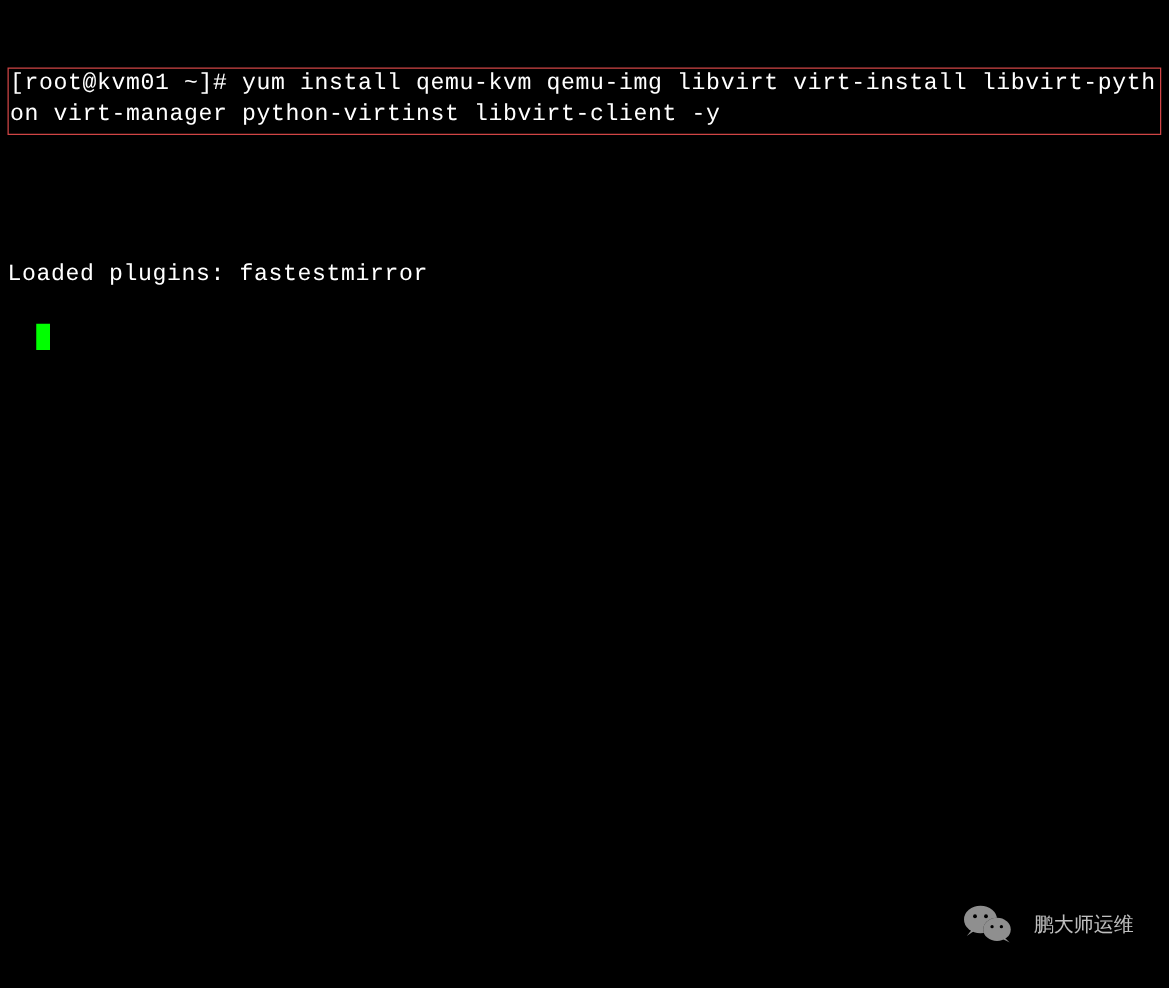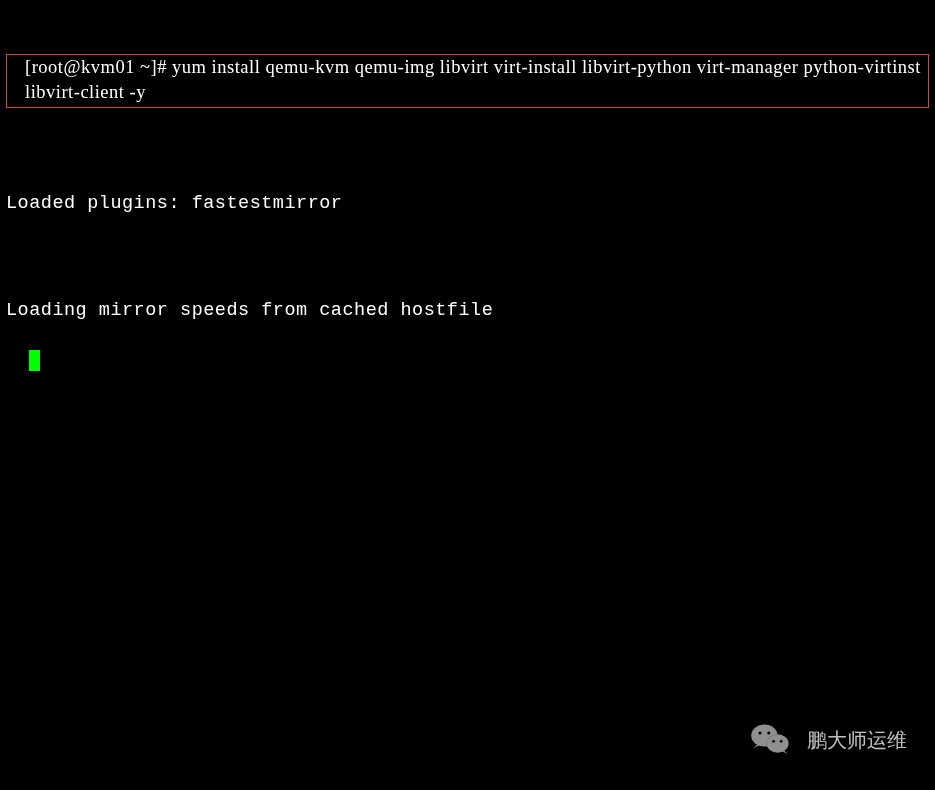--- a/index.html
+++ b/index.html
@@ -22,23 +22,22 @@
       padding: 4px 6px;
       color: #fff;
       font-size: 18.5px;
       line-height: 1.35;
       white-space: pre-wrap;
       word-break: break-all;
       letter-spacing: 0.5px;
     }
     .command-box {
       border: 1px solid #d04545;
-      padding: 0 2px 2px 18px;
-      margin-bottom: 2px;
-      font-family: Liberation Serif, serif;
+      padding: 0 2px 2px 1px;
+      margin-bottom: 18px;
     }
     .prompt-part {
       color: #fff;
     }
     .output-line {
       color: #fff;
       margin-top: 32px;
     }
     .cursor {
       display: inline-block;
@@ -48,41 +47,40 @@
       vertical-align: text-bottom;
     }
     .watermark {
       position: absolute;
       bottom: 28px;
       right: 28px;
       display: flex;
       align-items: center;
       color: rgba(255,255,255,0.75);
       font-family: "Microsoft YaHei", sans-serif;
-      font-size: 20px;
+      font-size: 16px;
       gap: 14px;
     }
     .wechat-icon {
       width: 44px;
       height: 44px;
       position: relative;
       opacity: 0.75;
     }
     .wechat-icon svg {
       width: 100%;
       height: 100%;
     }
   </style>
 </head>
 <body>
 
 <div class="terminal">
   <div class="command-box"><span class="prompt-part">[root@kvm01 ~]# </span><span class="prompt-part">yum install qemu-kvm qemu-img libvirt virt-install libvirt-python virt-manager python-virtinst libvirt-client -y</span></div>
   <div class="output-line">Loaded plugins: fastestmirror</div>
-  <div class="output-line">Loading mirror speeds from cached hostfile</div>
   <span class="cursor"></span>
 </div>
 
 <div class="watermark">
   <span class="wechat-icon">
     <svg viewBox="0 0 100 100" fill="rgba(255,255,255,0.75)">
       <ellipse cx="35" cy="40" rx="30" ry="25" fill="rgba(255,255,255,0.75)"></ellipse>
       <ellipse cx="65" cy="58" rx="25" ry="21" fill="#000"></ellipse>
       <ellipse cx="65" cy="58" rx="25" ry="21" fill="rgba(255,255,255,0.75)"></ellipse>
       <circle cx="25" cy="34" r="3.5" fill="#000"></circle>

